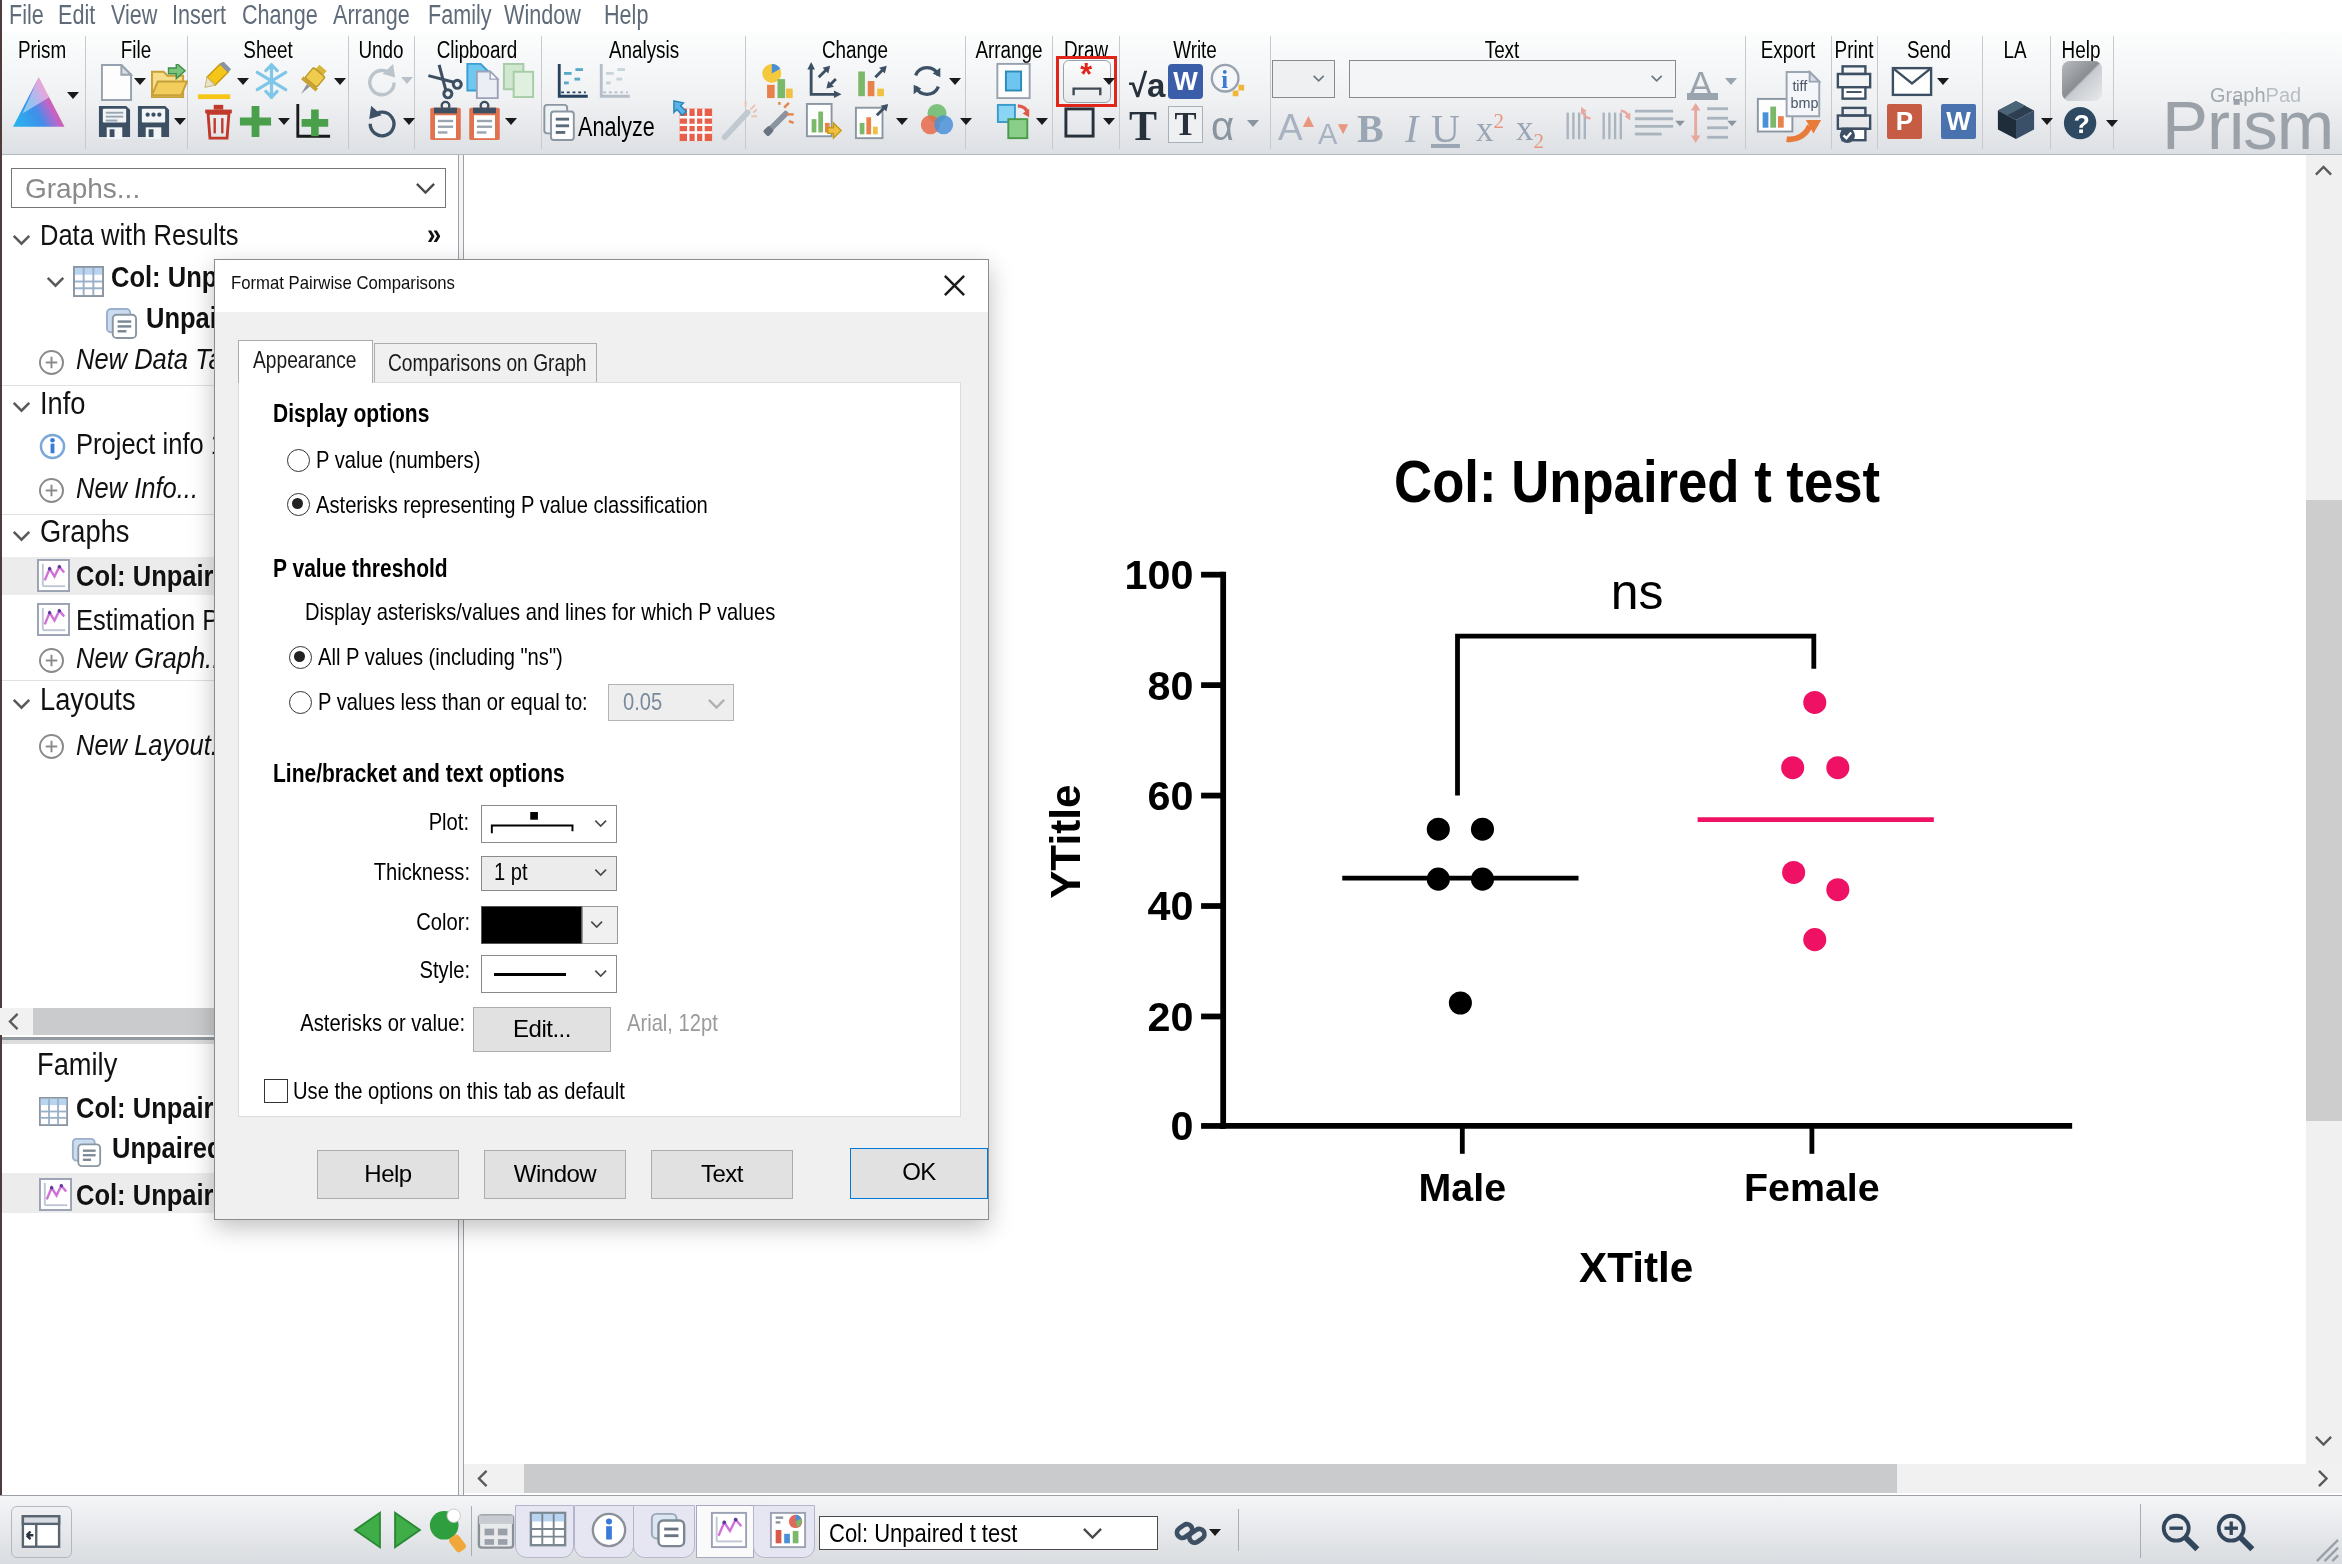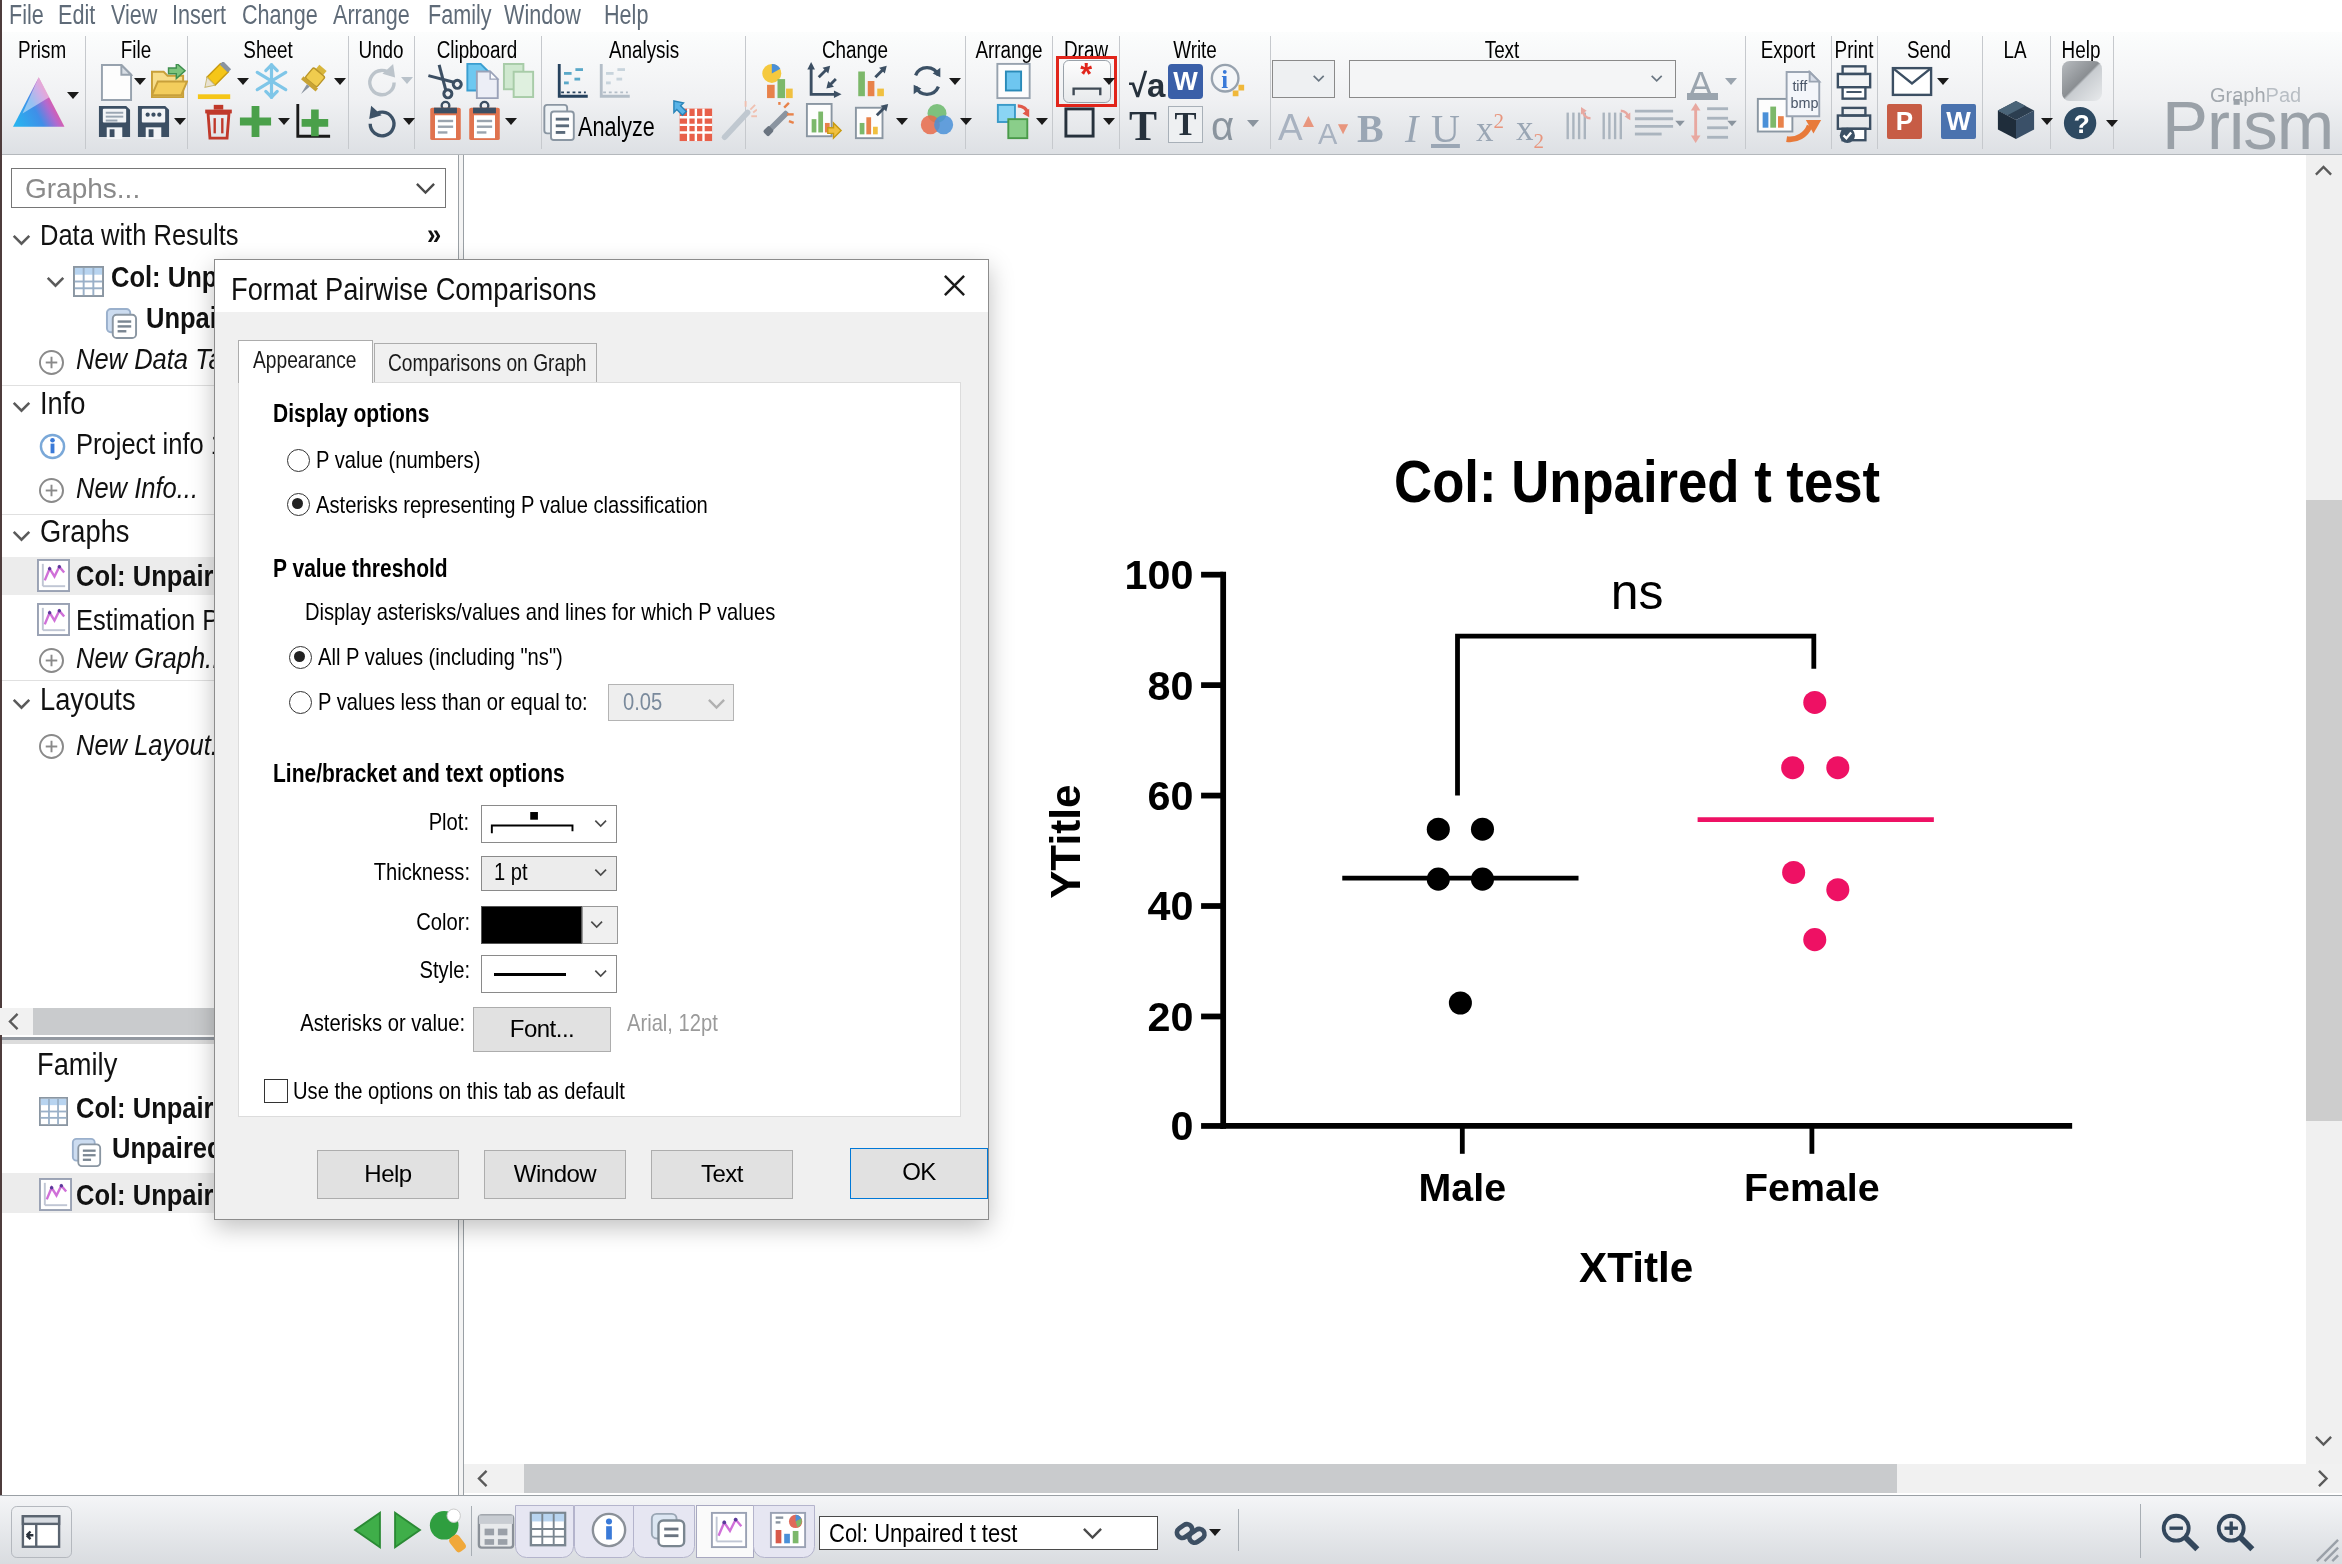--- a/index.html
+++ b/index.html
@@ -33,21 +33,21 @@
 #vthumb{position:absolute;left:2306px;top:500px;width:37px;height:621px;background:#cdcdcd}
 #hscroll{position:absolute;left:464px;top:1464px;width:1878px;height:29px;background:#f1f1f1}
 #hthumb{position:absolute;left:524px;top:1464px;width:1373px;height:29px;background:#c9cbcd}
 #sbhscroll{position:absolute;left:0px;top:1008px;width:458px;height:27px;background:#f1f1f1}
 #sbhthumb{position:absolute;left:33px;top:1008px;width:403px;height:27px;background:#c9cbcd}
 
 #statusbar{position:absolute;left:0;top:1495px;width:2342px;height:69px;background:linear-gradient(#f4f5f7,#d9dce0);border-top:1px solid #9aa0a5}
 .togbtn{position:absolute;top:8.6px;height:53px;border:1.9px solid #b4b4cc;border-radius:0 0 11.5px 11.5px;background:#e6e6f2}
 
 #dialog{position:absolute;left:214px;top:259px;width:775px;height:961px;background:#f0f0f0;border:1px solid #8c8c8c;box-shadow:0 7.7px 23px rgba(0,0,0,.25)}
-#dlgtitle{position:absolute;left:0;top:0;width:100%;height:52px;background:#fff;font-size:31px;color:#101010}
+#dlgtitle{position:absolute;left:0;top:0;width:100%;height:52px;background:#fff;font-size:19px;color:#101010}
 #dlgtitle span{transform:scaleX(0.88);transform-origin:0 50%}
 #dlgpanel{position:absolute;left:23px;top:122px;width:723px;height:735px;background:#fff;border:1px solid #dcdcdc}
 .tab{position:absolute;font-size:24px;color:#1a1a1a;transform:scaleX(0.8);transform-origin:0 50%}
 .dtxt{position:absolute;font-size:24px;color:#000;white-space:nowrap;transform:scaleX(0.84);transform-origin:0 50%}
 .rr{transform-origin:100% 50%}
 .dbold{font-weight:bold;font-size:25px}
 .radio{position:absolute;width:23px;height:23px;border:1.9px solid #333;border-radius:50%;background:#fff}
 .radio.sel::after{content:"";position:absolute;left:3.8px;top:3.8px;width:11.5px;height:11.5px;border-radius:50%;background:#222}
 .dbtn{position:absolute;height:49px;background:#e1e1e1;border:1px solid #adadad;font-size:24px;color:#000;text-align:center;line-height:46px;letter-spacing:-0.5px}
 .combo{position:absolute;background:#fff;border:1px solid #8a8a8a}
@@ -933,21 +933,21 @@
       </svg>
 
   <div class="dtxt rr" style="left:173px;top:696px;width:82px;text-align:right">Style:</div>
   <div class="combo" style="left:266px;top:695px;width:136px;height:38px"></div>
   <div class="abs" style="left:279px;top:713px;width:72px;height:2.9px;background:#000"></div>
   <svg class="cchev" style="left:379px;top:709px" width="19" height="11.5" viewBox="0 0 20 12">
         <polyline points="2,2 10,10 18,2" stroke="#4a4a4a" stroke-width="2.5" fill="none"></polyline>
       </svg>
 
   <div class="dtxt rr" style="left:43px;top:749px;width:207px;text-align:right">Asterisks or value:</div>
-  <div class="dbtn" style="left:258px;top:747px;width:138px;height:45px;line-height:42px">Font...</div>
+  <div class="dbtn" style="left:258px;top:747px;width:138px;height:45px;line-height:42px">Edit...</div>
   <div class="dtxt" style="left:412px;top:749px;color:#9a9a9a">Arial, 12pt</div>
 
   <div class="abs" style="left:49px;top:819px;width:24px;height:24px;border:1.9px solid #333;background:#fff"></div>
   <div class="dtxt" style="left:78px;top:817px">Use the options on this tab as default</div>
 
   <div class="dbtn" style="left:102px;top:890px;width:142px">Help</div>
   <div class="dbtn" style="left:269px;top:890px;width:142px">Window</div>
   <div class="dbtn" style="left:436px;top:890px;width:142px">Text</div>
   <div class="dbtn" style="left:635px;top:888px;width:138px;height:51px;border:1.9px solid #0078d7">OK</div>
 </div>

